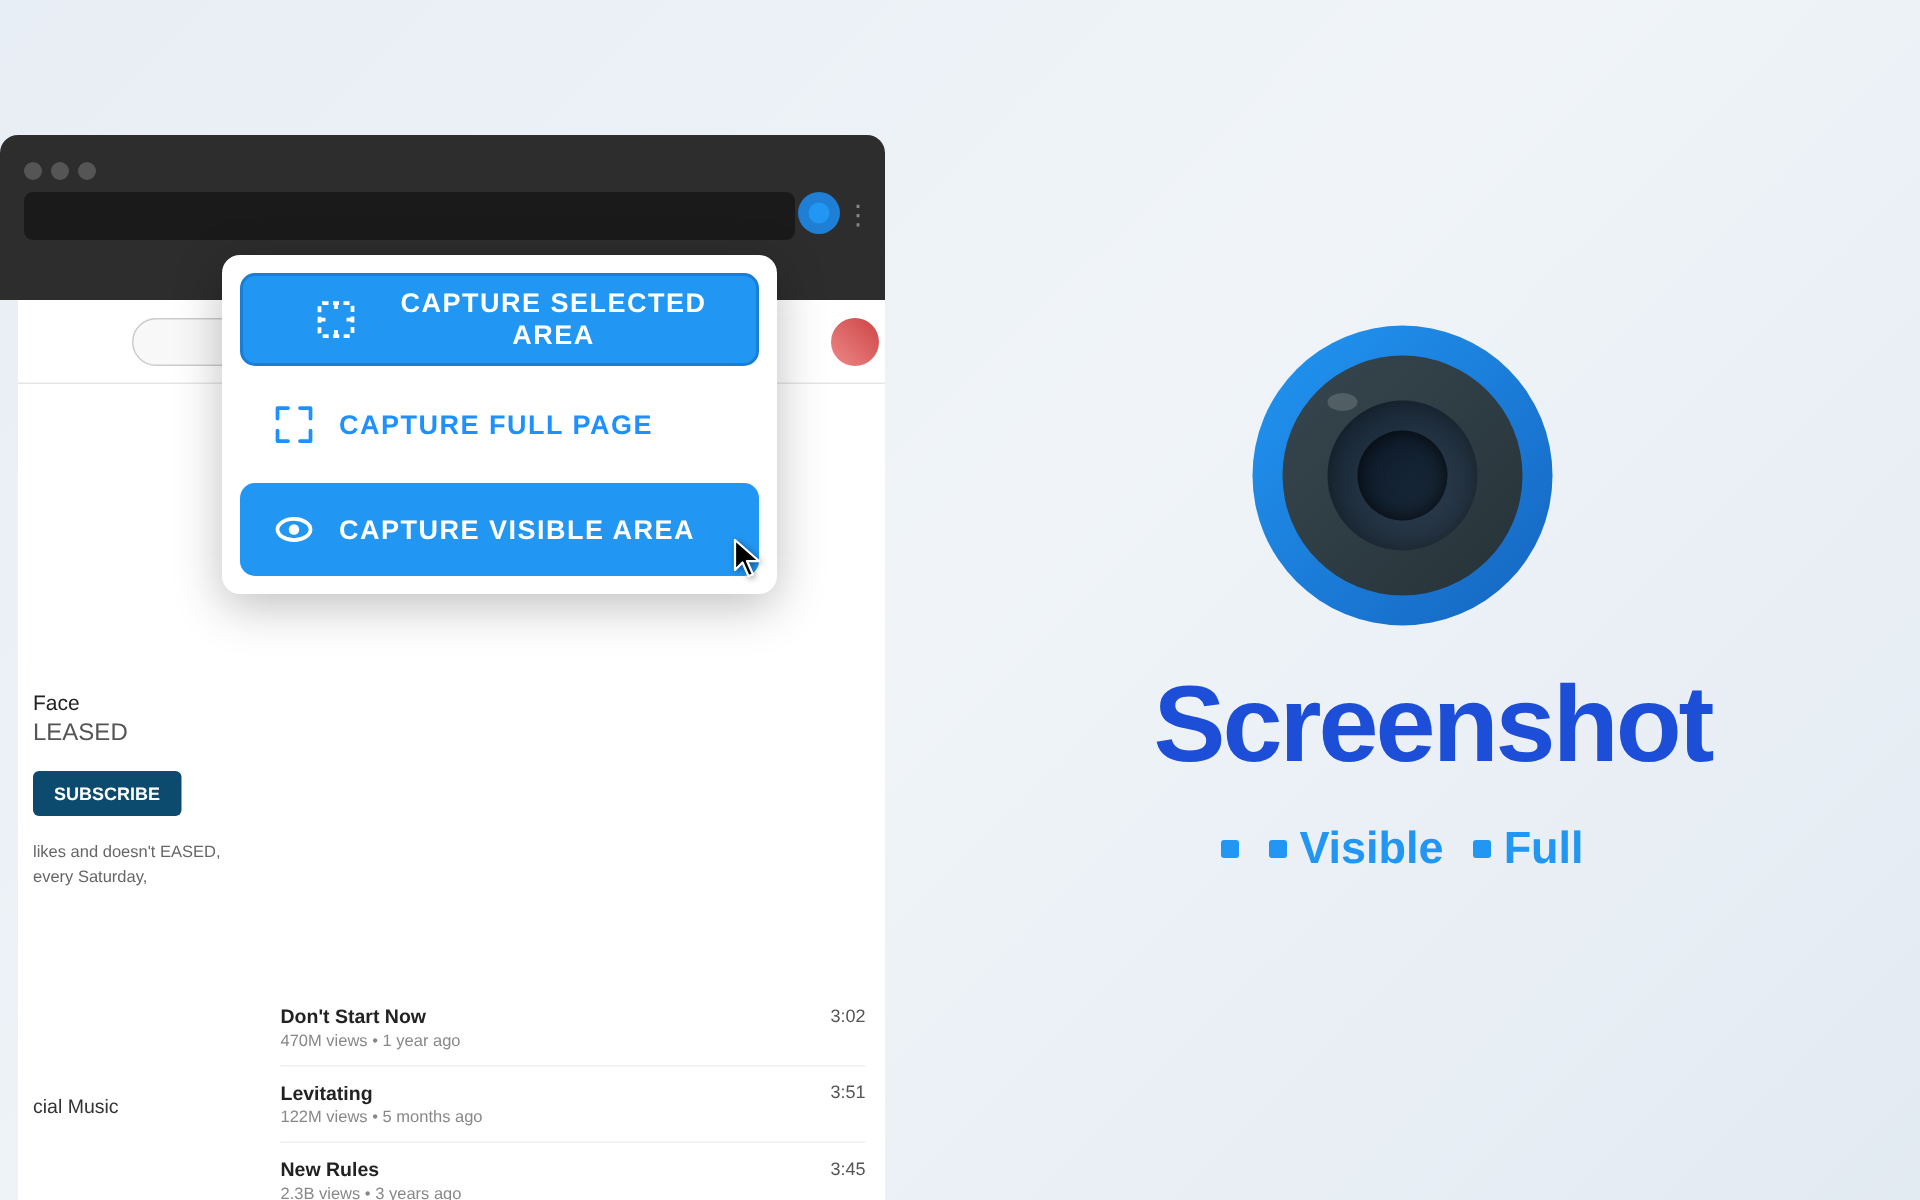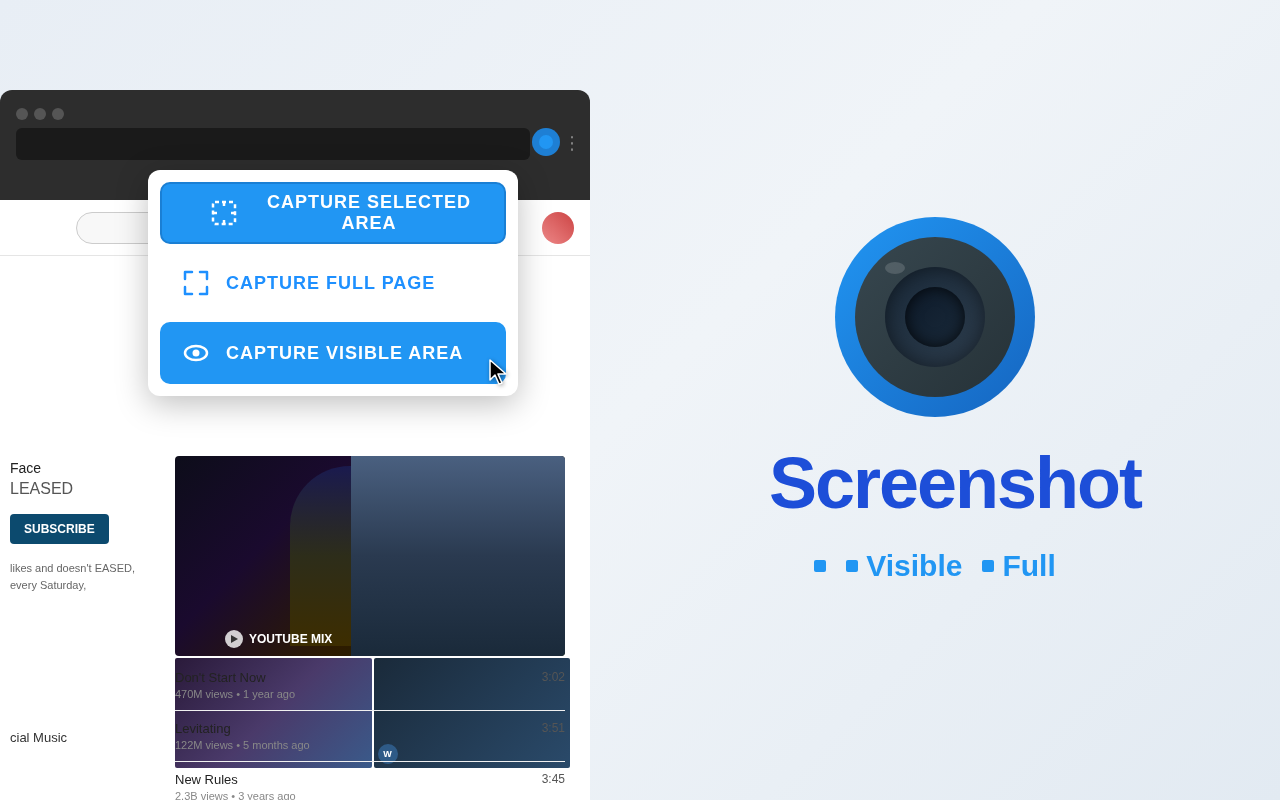--- a/index.html
+++ b/index.html
@@ -89,21 +89,21 @@
       right: 8px;
       color: #888;
       font-size: 18px;
       letter-spacing: 1px;
     }
 
     
     .youtube-content {
       position: absolute;
       top: 200px;
-      left: 0;
+      left: 12px;
       width: 590px;
       height: 600px;
       background: #fff;
       z-index: 1;
       overflow: hidden;
     }
 
     .yt-header {
       height: 56px;
       background: #fff;
@@ -325,21 +325,21 @@
     .song-item {
       display: flex;
       justify-content: space-between;
       align-items: flex-start;
       padding: 10px 0;
       border-bottom: 1px solid #f0f0f0;
     }
 
     .song-info .song-title {
       font-size: 13px;
-      font-weight: 400;
+      font-weight: 700;
       color: #222;
       margin-bottom: 3px;
     }
 
     .song-info .song-meta {
       font-size: 11px;
       color: #888;
     }
 
     .song-duration {
@@ -563,38 +563,20 @@
 
     <div class="yt-sidebar-text">
       <div class="face-text">Face</div>
       <div class="released-text">LEASED</div>
       <button class="subscribe-btn">SUBSCRIBE</button>
       <div class="yt-desc-text">likes and doesn't EASED, every Saturday,</div>
     </div>
 
     <div class="yt-official-text">cial Music</div>
 
-    <div class="thumbnails-area">
-      <div class="thumbnail-big">
-        <div class="thumbnail-big-img">
-          <div class="figure-silhouette"></div>
-          <div class="crowd-bg"></div>
-        </div>
-        <div class="yt-mix-label">
-          <div class="play-btn-small"></div>
-          <span>YOUTUBE MIX</span>
-        </div>
-      </div>
-      <div class="thumbnails-small-row">
-        <div class="thumb-small thumb-small-1"></div>
-        <div class="thumb-small thumb-small-2">
-          <div class="thumb-badge"></div>
-        </div>
-      </div>
-    </div>
 
     <div class="song-list">
       <div class="song-item">
         <div class="song-info">
           <div class="song-title">Don't Start Now</div>
           <div class="song-meta">470M views • 1 year ago</div>
         </div>
         <div class="song-duration">3:02</div>
       </div>
       <div class="song-item">

